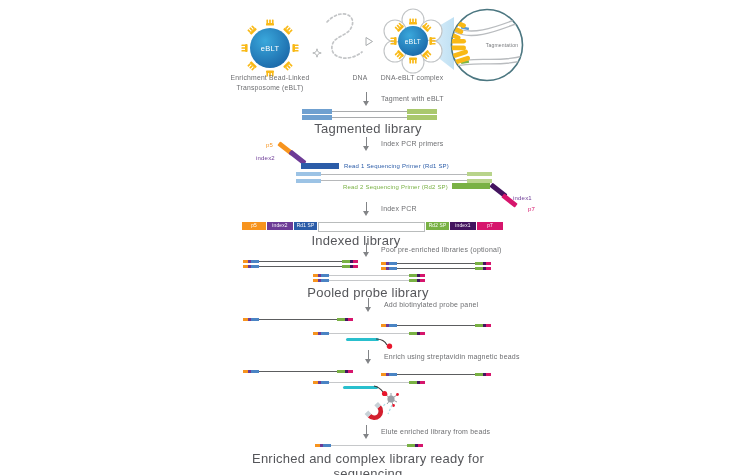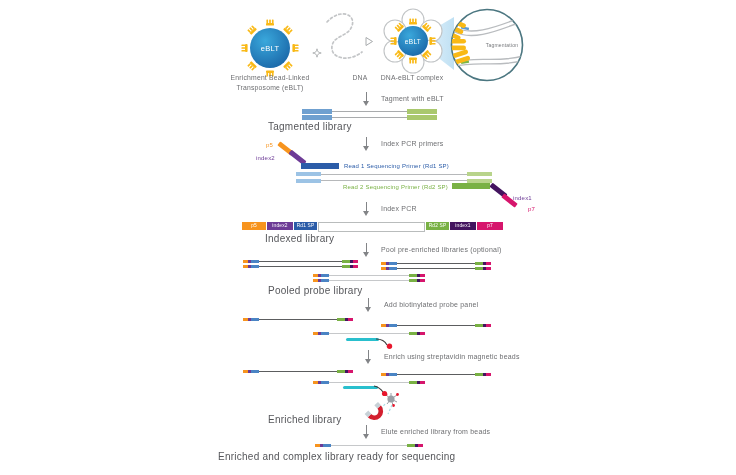--- a/index.html
+++ b/index.html
@@ -1,20 +1,20 @@
 <!DOCTYPE html>
 <html><head>
 <meta charset="utf-8">
 <style>
   html,body{margin:0;padding:0;background:#fff;}
   #canvas{position:relative;width:736px;height:475px;background:#fff;overflow:hidden;
           font-family:"Liberation Sans","DejaVu Sans",sans-serif;}
   .abs{position:absolute;}
   .cap{font-size:6.8px;line-height:1.4;color:#6d6e71;text-align:center;letter-spacing:.2px;}
-  .stage{font-size:10px;color:#55565a;letter-spacing:.25px;}
+  .stage{font-size:13px;color:#55565a;text-align:center;letter-spacing:.25px;}
   .steplbl{font-size:7px;color:#6d6e71;letter-spacing:.2px;white-space:nowrap;}
   .arrow{position:absolute;width:1.4px;background:#828487;}
   .arrow::after{content:"";position:absolute;left:-3.1px;bottom:-5px;
                 border:3.8px solid transparent;border-bottom:0;border-top:5px solid #828487;}
   
   .tagline{position:absolute;height:4.5px;display:flex;align-items:center;}
   .tagline .capL{width:30px;height:4.5px;background:#6fa0d0;}
   .tagline .capR{width:30px;height:4.5px;background:#a9c86d;}
   .tagline .mid{flex:1;height:1.2px;background:#a9abad;}
   .dsline{position:absolute;height:4px;display:flex;align-items:center;}
@@ -192,21 +192,21 @@
 
   <div class="ibar">
     <div class="seg" style="width:24px;background:#f7941e;">p5</div>
     <div class="seg" style="width:26px;background:#6d3b96;">index2</div>
     <div class="seg" style="width:23px;background:#2b5ca8;">Rd1 SP</div>
     <div class="seg" style="flex:1;background:#fff;border:0.8px solid #b9bcbc;"></div>
     <div class="seg" style="width:23px;background:#79b144;">Rd2 SP</div>
     <div class="seg" style="width:26px;background:#43145f;">index1</div>
     <div class="seg" style="width:26px;background:#d6156c;">p7</div>
   </div>
-  <div class="abs stage" style="left:265px;top:233px;width:200px;">Indexed library</div>
+  <div class="abs stage" style="left:256px;top:233px;width:200px;">Indexed library</div>
 
   <div class="arrow" style="left:366px;top:243px;height:9px;"></div>
   <div class="abs steplbl" style="left:381px;top:246px;">Pool pre-enriched libraries (optional)</div>
 
   <div class="lline" style="left:243px;top:260px;width:115px;">
     <span class="s o"></span>
       <span class="s pu"></span>
       <span class="s bl"></span>
       <span class="mid"></span>
       <span class="s gr"></span>
@@ -347,21 +347,20 @@
     <g stroke="#a7dfe6" stroke-width="1.2" stroke-dasharray="2.4,1.8">
       <line x1="29" y1="21" x2="22" y2="30"></line>
       <line x1="36" y1="22" x2="32" y2="31"></line>
     </g>
     <g transform="translate(19,29) rotate(-42)">
       <path d="M-6.5,-1 A6.5,6.5 0 1 0 6.5,-1" fill="none" stroke="#d31f2f" stroke-width="4.6"></path>
       <rect x="-9" y="-5.5" width="5" height="4.5" fill="#c7d1d7"></rect>
       <rect x="4" y="-5.5" width="5" height="4.5" fill="#c7d1d7"></rect>
     </g>
   </svg>
-  <div class="abs stage" style="left:268px;top:414px;width:200px;">Enriched library</div>
 
   <div class="arrow" style="left:366px;top:425px;height:9px;"></div>
   <div class="abs steplbl" style="left:381px;top:428px;">Elute enriched library from beads</div>
 
   <div class="lline light" style="left:315px;top:444px;width:108px;">
     <span class="s o"></span>
       <span class="s pu"></span>
       <span class="s bl"></span>
       <span class="mid"></span>
       <span class="s gr"></span>

